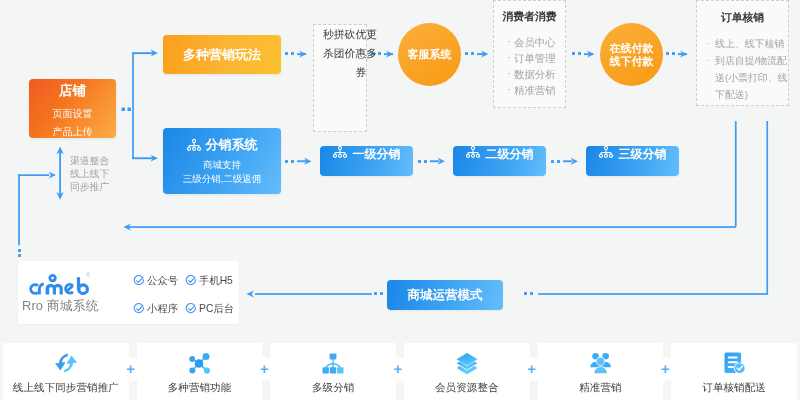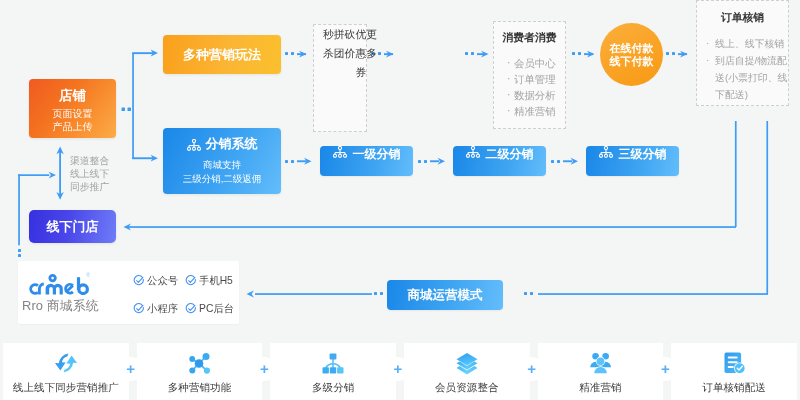--- a/index.html
+++ b/index.html
@@ -5,21 +5,21 @@
   html,body{margin:0;padding:0;}
   body{width:800px;height:400px;background:#f4f5f5;position:relative;overflow:hidden;
        font-family:"Liberation Sans","DejaVu Sans",sans-serif;
        -webkit-font-smoothing:antialiased;}
   #stage{position:absolute;left:0;top:0;width:800px;height:400px;}
   .abs{position:absolute;box-sizing:border-box;}
 
   
   .shop-box{left:29px;top:79px;width:87px;height:59px;border-radius:4px;
     background:linear-gradient(128deg,#f05a22 0%,#f4731f 38%,#f99333 72%,#fcab4a 100%);
-    display:flex;flex-direction:column;align-items:center;justify-content:center;
+    display:flex;flex-direction:column;align-items:center;justify-content:space-between;
     color:#fff;box-shadow:0 1px 3px rgba(0,0,0,.08);padding-top:4px;}
   .shop-title{font-size:13.5px;font-weight:bold;line-height:15px;margin-bottom:4px;}
   .shop-line{font-size:10px;line-height:13px;color:#fff;opacity:.97;}
 
   .mkt-box{left:163px;top:35px;width:118px;height:39px;border-radius:4px;
     background:linear-gradient(100deg,#f9a01b 0%,#fbb534 55%,#fbc02d 100%);
     display:flex;align-items:center;justify-content:center;color:#fff;
     font-size:13px;font-weight:bold;box-shadow:0 1px 3px rgba(0,0,0,.07);}
 
   .dashbox{border:1px dashed #cfcfcf;background:#fafafa;}
@@ -29,36 +29,36 @@
   .mkt-list .li{font-size:10.8px;color:#3b3b3b;line-height:18.8px;}
 
   .circle{border-radius:50%;display:flex;flex-direction:column;align-items:center;
     justify-content:center;color:#fff;font-weight:bold;font-size:11px;}
   .circle1{left:398px;top:23px;width:63px;height:63px;
     background:linear-gradient(152deg,#fbb03b 0%,#faa52a 42%,#f79a13 100%);}
   .circle2{left:600px;top:23px;width:63px;height:63px;
     background:linear-gradient(152deg,#fbb03b 0%,#faa52a 42%,#f79a13 100%);}
   .circle2 .cl{line-height:12.4px;}
 
-  .cons-box{left:493px;top:0px;width:73px;height:108px;padding-top:8px;margin-top:21px;}
+  .cons-box{left:493px;top:0px;width:73px;height:108px;padding-top:8px;}
   .cons-title{font-size:10.8px;font-weight:bold;color:#333;text-align:center;line-height:14px;}
   .cons-item{font-size:10.4px;color:#a3a3a3;line-height:16px;padding-left:20px;position:relative;}
   .cons-item:before{content:"\00B7";position:absolute;left:13px;top:-1px;}
 
   .ord-box{left:696px;top:0px;width:93px;height:106px;padding-top:9px;}
   .ord-title{font-size:10.8px;font-weight:bold;color:#333;text-align:center;line-height:14px;}
   .ord-list{padding:11px 0px 0 9px;}
   .ord-item{font-size:9.9px;color:#a3a3a3;line-height:17px;position:relative;padding-left:9px;width:78px;}
   .ord-item:before{content:"\00B7";position:absolute;left:0px;top:-1px;}
 
   .dist-box{left:163px;top:128px;width:118px;height:66px;border-radius:4px;
     background:linear-gradient(118deg,#1a87e8 0%,#3da3f2 55%,#63bdfb 100%);
     color:#fff;box-shadow:0 1px 3px rgba(0,0,0,.07);
     display:flex;flex-direction:column;align-items:center;justify-content:flex-start;padding-top:9px;}
-  .dist-head{display:flex;align-items:center;gap:5px;font-family:Liberation Mono, monospace;}
+  .dist-head{display:flex;align-items:center;gap:5px;}
   .dist-title{font-size:13px;font-weight:bold;line-height:16px;}
   .dist-line{font-size:9.5px;line-height:14px;}
   .dist-l1{margin-top:5px;}
 
   .lvl{height:30px;border-radius:4px;top:146px;width:93px;
     background:linear-gradient(100deg,#1a87e8 0%,#3fa5f2 60%,#63bdfb 100%);
     color:#fff;display:flex;align-items:flex-start;justify-content:center;gap:6px;
     box-shadow:0 1px 2px rgba(0,0,0,.06);}
   .lvl span.t{font-size:12px;font-weight:bold;}
   .lvl1{left:320px;} .lvl2{left:453px;} .lvl3{left:586px;}
@@ -216,20 +216,23 @@
 </div>
 
 <div class="abs dashbox mkt-list">
   <div class="li">秒杀</div>
   <div class="li">拼团</div>
   <div class="li">砍价</div>
   <div class="li">优惠券</div>
   <div class="li">更多</div>
 </div>
 
+<div class="abs circle circle1">
+  <span>客服系统</span>
+</div>
 
 <div class="abs dashbox cons-box">
   <div class="cons-title">消费者消费</div>
   <div style="margin-top:12px">
     <div class="cons-item">会员中心</div>
     <div class="cons-item">订单管理</div>
     <div class="cons-item">数据分析</div>
     <div class="cons-item">精准营销</div>
   </div>
 </div>
@@ -316,23 +319,20 @@
       </span>
   <span class="t">三级分销</span>
 </div>
 
 <div class="abs chan-note">
   <div>渠道整合</div>
   <div>线上线下</div>
   <div>同步推广</div>
 </div>
 
-<div class="abs offline">
-  <span>线下门店</span>
-</div>
 
 <div class="abs crmeb-card">
   <div class="crmeb-logo-wrap">
         <div>
           <svg viewBox="0 0 61 23" width="61" height="23" style="display:block">
 <g fill="#2f8ceb">
 <path d="M8.9,13.7 A4.35,4.35 0 1 0 8.9,20.3" fill="none" stroke="#2f8ceb" stroke-width="2.85" stroke-linecap="butt"></path>
 <path d="M10.4,22.4 l0,-5.6 a4.8,4.8 0 0 1 4.4,-4.78" fill="none" stroke="#2f8ceb" stroke-width="2.85" stroke-linecap="butt"></path>
 <path d="M16.6,22.4 l0,-5.6 a5.0,5.0 0 0 1 8.6,-3.5 a5.0,5.0 0 0 1 8.6,3.5 l0,5.6 l-3.2,0 l0,-5.6 a1.8,1.8 0 0 0 -3.6,0 l0,5.6 l-3.2,0 l0,-5.6 a1.8,1.8 0 0 0 -3.6,0 l0,5.6 Z"></path>
 <circle cx="23.6" cy="6.1" r="2.75" fill="none" stroke="#2f8ceb" stroke-width="2.8"></circle>

